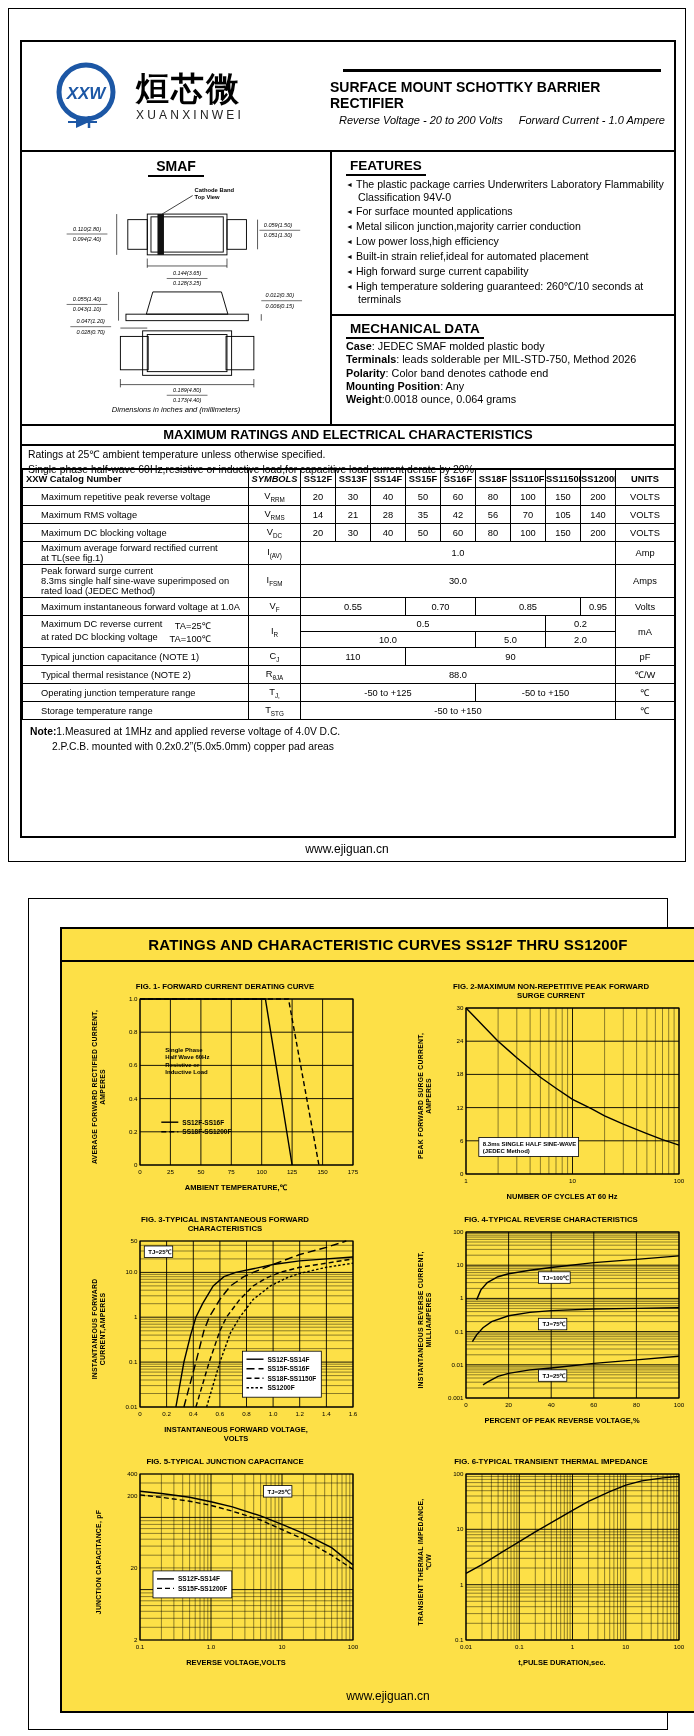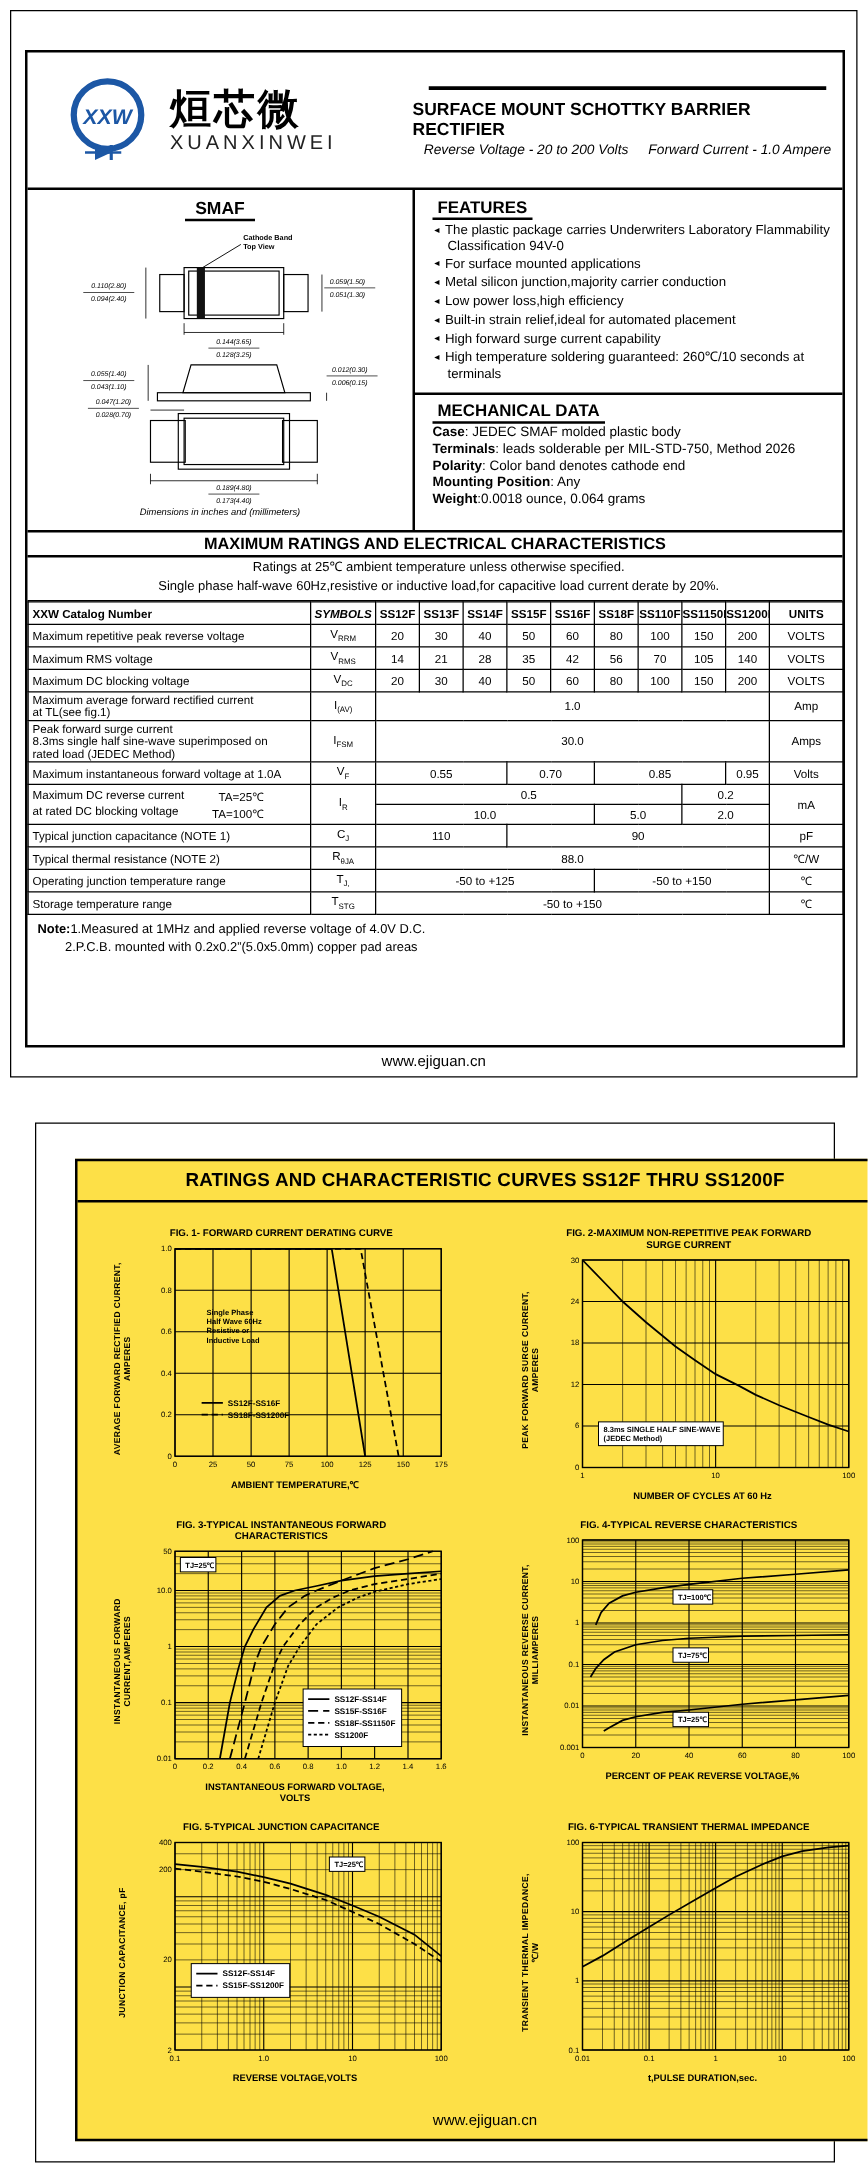--- a/index.html
+++ b/index.html
@@ -4,46 +4,46 @@
 <style>
   html,body{margin:0;padding:0;background:#fff;}
   body{width:694px;height:1736px;position:relative;font-family:"Liberation Sans",sans-serif;color:#000;}
   .p1frame{position:absolute;left:8px;top:8px;width:678px;height:854px;border:1px solid #000;box-sizing:border-box;}
   .p2frame{position:absolute;left:28px;top:898px;width:640px;height:832px;border:1px solid #000;box-sizing:border-box;}
   
   .page1{position:absolute;left:20px;top:40px;width:656px;height:798px;border:2px solid #000;box-sizing:border-box;display:flex;flex-direction:column;background:#fff;}
   .hdr{height:110px;flex:none;display:flex;border-bottom:2px solid #000;box-sizing:border-box;}
   .logo{width:308px;flex:none;display:flex;align-items:center;padding-left:24px;box-sizing:border-box;gap:8px;}
   .cn{font-size:33px;font-weight:bold;letter-spacing:2px;line-height:36px;}
-  .en{font-size:16px;letter-spacing:3.2px;margin-top:1px;color:#222;}
+  .en{font-size:12px;letter-spacing:3.2px;margin-top:1px;color:#222;}
   .titleblk{flex:1;display:flex;flex-direction:column;align-items:center;justify-content:center;}
   .bigtitle{font-size:27px;font-weight:bold;letter-spacing:0.5px;}
   .rule{width:318px;height:3px;background:#000;margin:3px 0 7px;}
   .subtitle{font-size:14px;font-weight:bold;}
   .tagline{font-size:11px;font-style:italic;margin-top:3px;display:flex;gap:16px;justify-content:center;}
   .mid{height:272px;flex:none;display:flex;box-sizing:border-box;}
   .pkgcol{width:308px;flex:none;text-align:center;box-sizing:border-box;}
   .pkgname{font-weight:bold;font-size:14px;margin-top:6px;display:inline-block;border-bottom:2px solid #000;padding:0 8px 1px;}
   .pkgsvg{display:block;margin:0 auto;}
   .pkgcaption{font-style:italic;font-size:7.5px;margin-top:0px;}
   .featcol{flex:1;border-left:2px solid #000;display:flex;flex-direction:column;box-sizing:border-box;}
   .features{height:162px;box-sizing:border-box;padding:6px 10px 0 14px;}
   .secttitle{font-size:13.5px;font-weight:bold;margin-bottom:5px;}
   .secttitle span{border-bottom:2px solid #000;padding:0 4px 1px;}
   .features ul{list-style:none;margin:0;padding:0;font-size:10.6px;line-height:12.4px;text-align:left;}
   .features li{padding-left:12px;text-indent:-12px;margin-bottom:1.5px;}
   .blt{font-size:7px;margin-right:3px;vertical-align:1px;}
   .mech{flex:1;border-top:2px solid #000;padding:6px 10px 0 14px;font-size:10.8px;line-height:13.2px;box-sizing:border-box;text-align:left;}
   .band{flex:none;height:22px;border-top:2px solid #000;border-bottom:2px solid #000;box-sizing:border-box;text-align:center;font-weight:bold;font-size:13px;line-height:17px;}
-  .ratenotes{flex:none;height:34px;font-size:10.4px;line-height:14.5px;padding:2px 0 0 6px;box-sizing:border-box;text-align:center;}
+  .ratenotes{flex:none;height:22px;font-size:10.4px;line-height:14.5px;padding:2px 0 0 6px;box-sizing:border-box;}
   .tbox{flex:1;border-top:1.5px solid #000;display:flex;flex-direction:column;box-sizing:border-box;}
   #ratings-table{width:100%;border-collapse:collapse;table-layout:fixed;}
   #ratings-table td,#ratings-table th{border:1px solid #000;font-size:9.3px;padding:0;height:15px;overflow:hidden;}
   #ratings-table .pl{text-align:left;padding:1px 3px;}
-  #ratings-table .pl div{white-space:nowrap;}
+  #ratings-table .pl div{white-space:nowrap;margin-left:15px;}
   .hparam{font-weight:bold;font-size:9.5px;}
   .symh{font-style:italic;font-size:7.8px;}
   .dev{font-size:8px;}
   .uh{font-size:9px;}
   .sym,.val,.unit{text-align:center;}
   .sym sub{font-size:6.3px;}
   .lr{display:flex;justify-content:space-between;padding-right:34px;}
   .footnotes{flex:1;font-size:10.3px;padding:4px 8px;line-height:15px;text-align:left;}
   .fn2{padding-left:22px;}
   .footer1{position:absolute;top:842px;left:0;width:694px;text-align:center;font-size:12px;}

